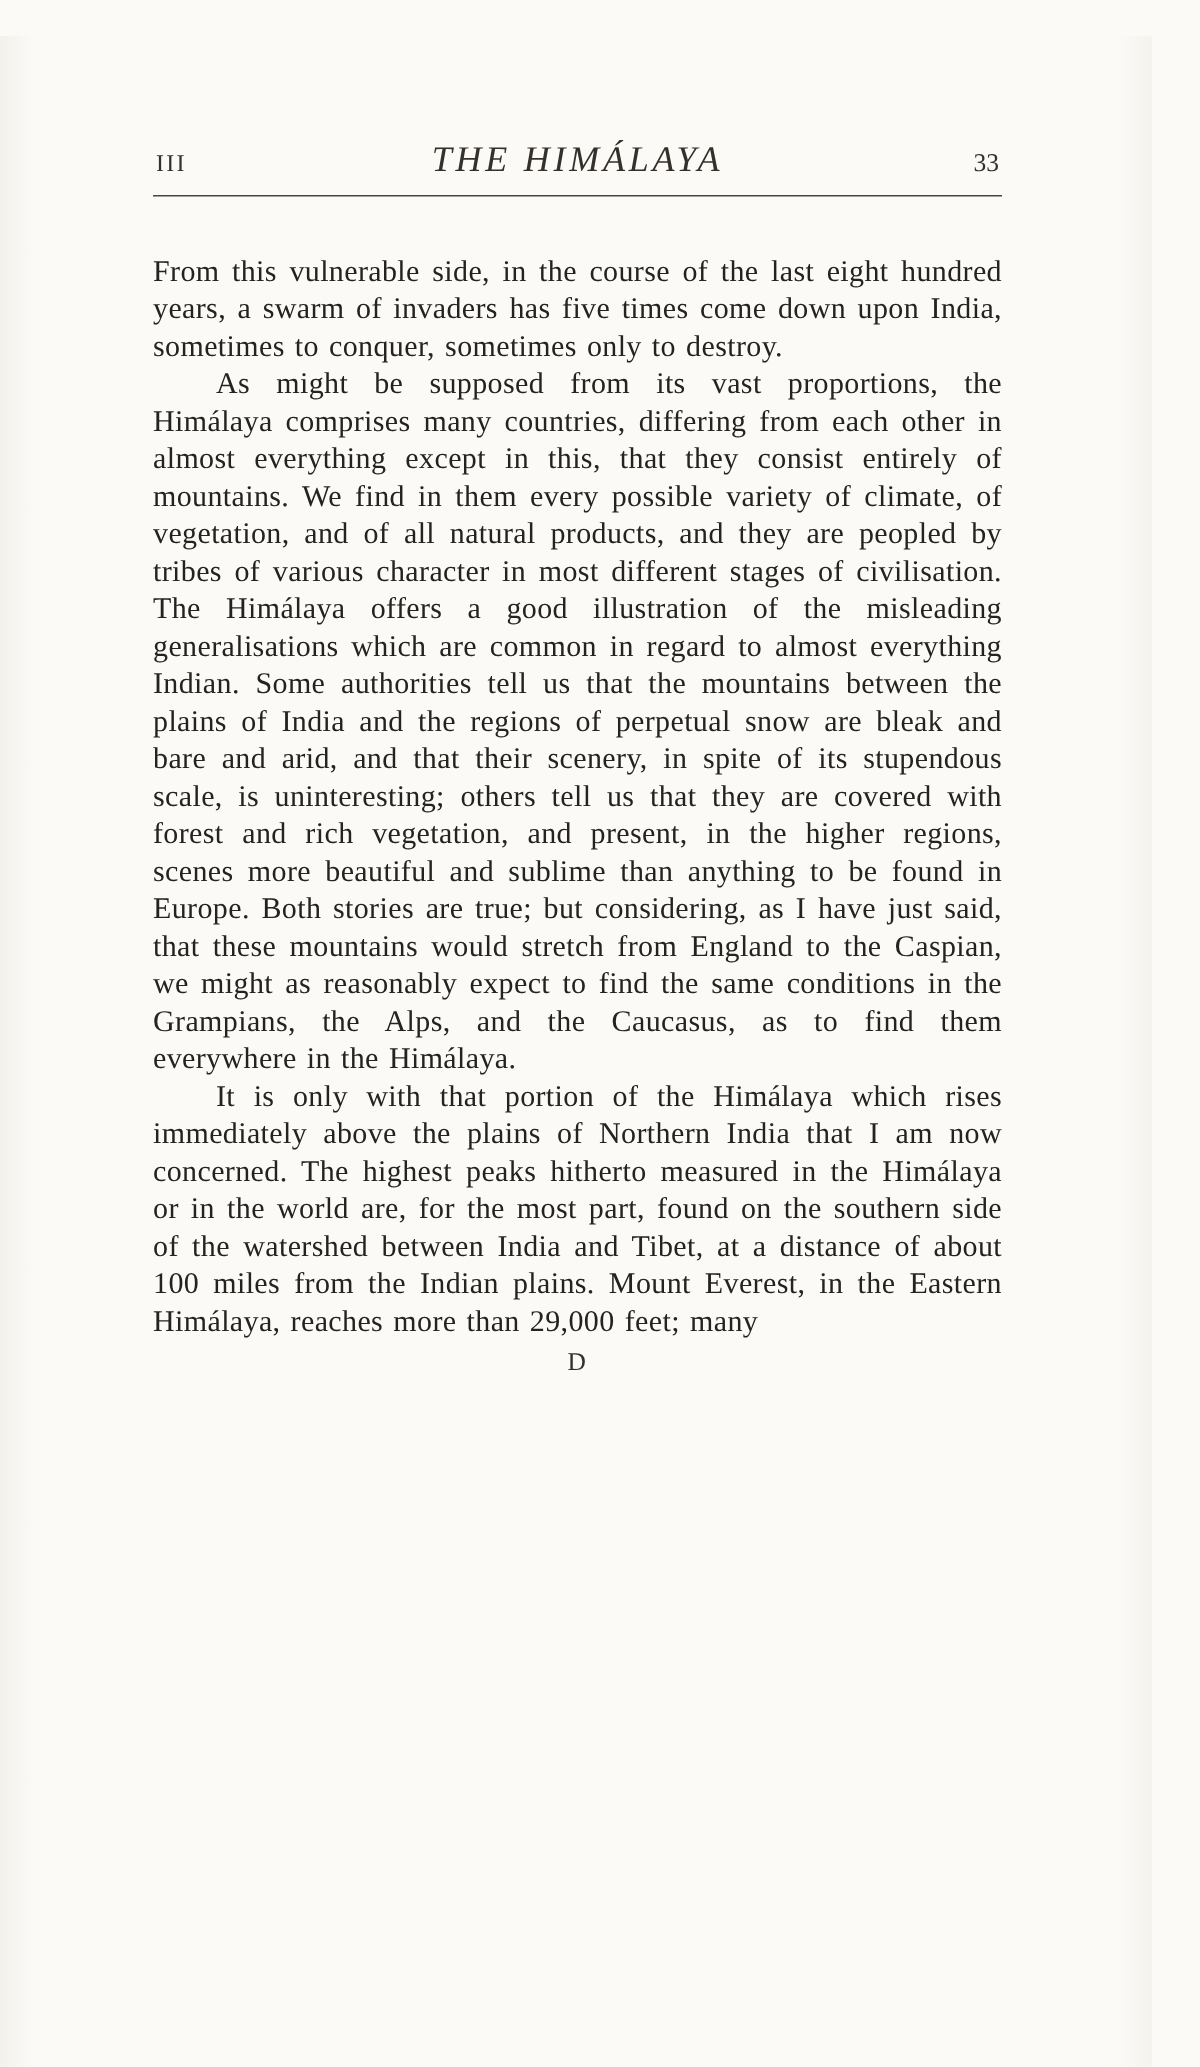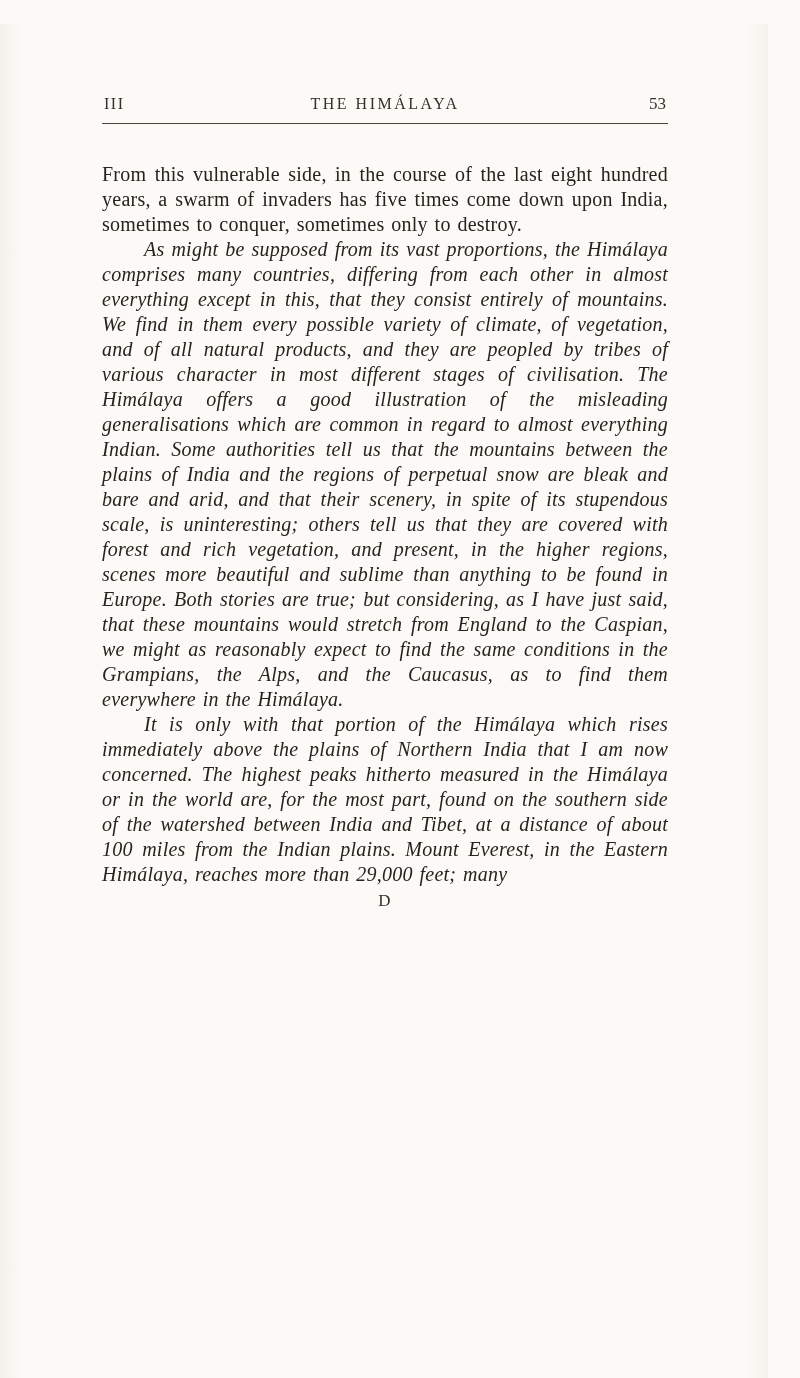--- a/index.html
+++ b/index.html
@@ -28,21 +28,22 @@
     color: #35312a;
     padding: 0 2px;
   }
   .head-section {
     justify-self: start;
     font-size: 16px;
     letter-spacing: 1.5px;
   }
   .head-title {
     justify-self: center;
-    font-size: 16px;
+    font-style: italic;
+    font-size: 24px;
     letter-spacing: 2.5px;
   }
   .head-page {
     justify-self: end;
     font-size: 17px;
   }
   .rule {
     height: 0;
     border-top: 1.6px solid #4a463e;
     margin-top: 9px;
@@ -50,39 +51,38 @@
   }
   .body-text p {
     font-size: 20px;
     line-height: 25px;
     text-align: justify;
     letter-spacing: 0.25px;
     word-spacing: 1.5px;
   }
   .body-text p.indent {
     text-indent: 2.1em;
-    font-style: italic;
   }
   .signature {
     text-align: center;
     font-size: 17px;
     margin-top: 4px;
     letter-spacing: 1px;
     color: #35312a;
   }
 </style>
 </head>
 <body>
 
 <div class="page">
 
   <div class="running-head">
     <span class="head-section">III</span>
     <span class="head-title">THE HIMÁLAYA</span>
-    <span class="head-page">53</span>
+    <span class="head-page">33</span>
   </div>
 
   <div class="rule"></div>
 
   <div class="body-text">
     <p>From this vulnerable side, in the course of the last eight hundred years, a swarm of invaders has five times come down upon India, sometimes to conquer, sometimes only to destroy.</p>
     <p class="indent">As might be supposed from its vast proportions, the Himálaya comprises many countries, differing from each other in almost everything except in this, that they consist entirely of mountains. We find in them every possible variety of climate, of vegetation, and of all natural products, and they are peopled by tribes of various character in most different stages of civilisation. The Himálaya offers a good illustration of the misleading generalisations which are common in regard to almost everything Indian. Some authorities tell us that the mountains between the plains of India and the regions of perpetual snow are bleak and bare and arid, and that their scenery, in spite of its stupendous scale, is uninteresting; others tell us that they are covered with forest and rich vegetation, and present, in the higher regions, scenes more beautiful and sublime than anything to be found in Europe. Both stories are true; but considering, as I have just said, that these mountains would stretch from England to the Caspian, we might as reasonably expect to find the same conditions in the Grampians, the Alps, and the Caucasus, as to find them everywhere in the Himálaya.</p>
     <p class="indent">It is only with that portion of the Himálaya which rises immediately above the plains of Northern India that I am now concerned. The highest peaks hitherto measured in the Himálaya or in the world are, for the most part, found on the southern side of the watershed between India and Tibet, at a distance of about 100 miles from the Indian plains. Mount Everest, in the Eastern Himálaya, reaches more than 29,000 feet; many</p>
   </div>
 

